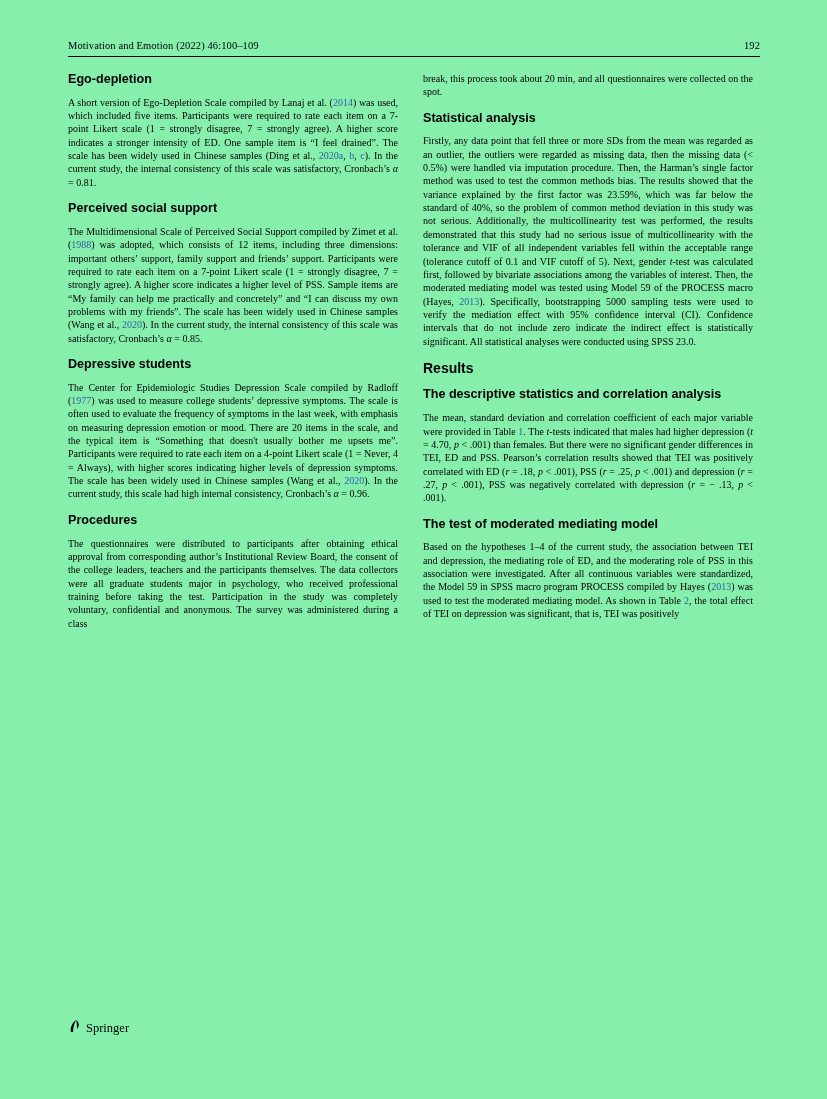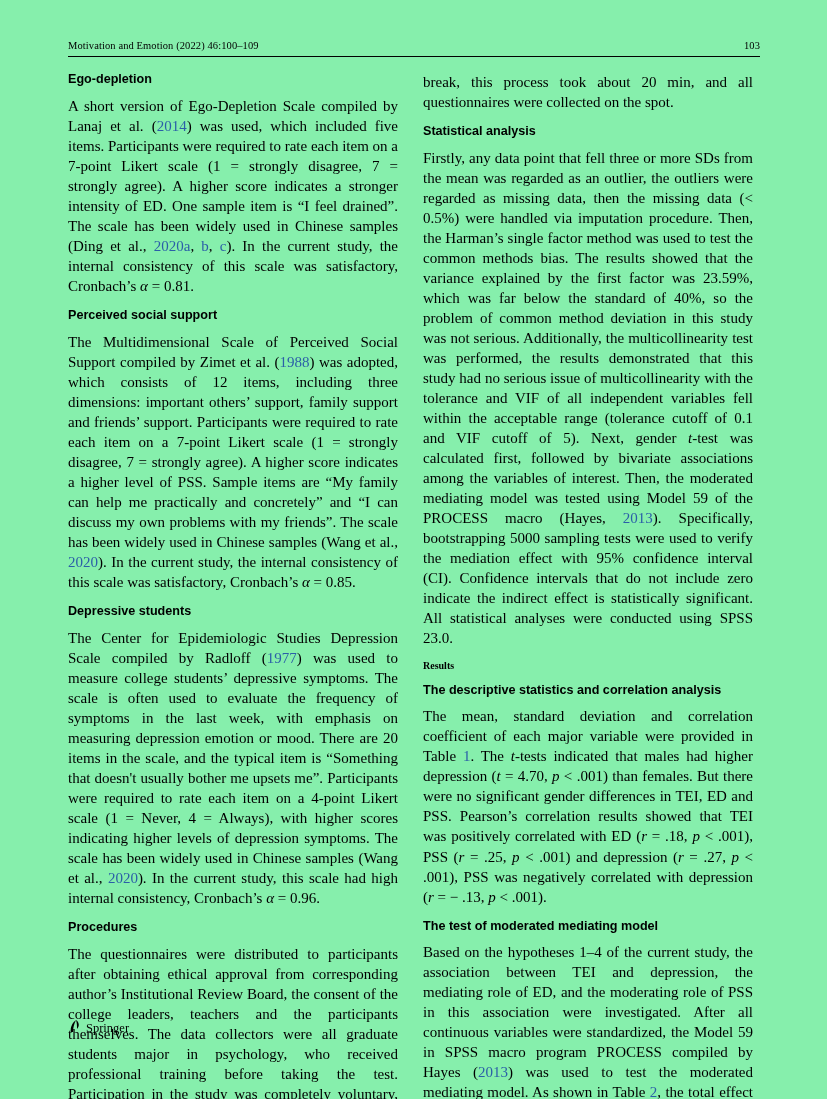--- a/index.html
+++ b/index.html
@@ -50,28 +50,27 @@
     width: 330px;
   }
   h2.sec {
     font-family: "Liberation Sans", sans-serif;
     font-size: 12.6px;
     font-weight: bold;
     margin: 0 0 8px 0;
     line-height: 1.25;
   }
   h2.sec.big {
-    font-size: 10px;
+    font-size: 14px;
     margin-top: 1px;
     margin-bottom: 10px;
-    font-family: Liberation Serif, serif;
   }
   p.body {
     font-family: "Liberation Serif", serif;
-    font-size: 15px;
+    font-size: 10px;
     line-height: 1.335;
     text-align: justify;
     margin: 0 0 12px 0;
     -webkit-hyphens: auto;
     hyphens: auto;
   }
   a.cite {
     color: #2b5fa8;
     text-decoration: none;
   }
@@ -94,21 +93,21 @@
     vertical-align: middle;
   }
 </style>
 </head>
 <body>
 
 <div class="page">
 
   <div class="running-head">
     <span class="rh-left">Motivation and Emotion (2022) 46:100–109</span>
-    <span class="rh-right">103</span>
+    <span class="rh-right">192</span>
   </div>
 
   <div class="columns">
 
     <div class="col">
 
       <h2 class="sec">Ego-depletion</h2>
       <p class="body">A short version of Ego-Depletion Scale compiled by Lanaj et al. (<a class="cite" href="#">2014</a>) was used, which included five items. Participants were required to rate each item on a 7-point Likert scale (1 = strongly disagree, 7 = strongly agree). A higher score indicates a stronger intensity of ED. One sample item is “I feel drained”. The scale has been widely used in Chinese samples (Ding et al., <a class="cite" href="#">2020a</a>, <a class="cite" href="#">b</a>, <a class="cite" href="#">c</a>). In the current study, the internal consistency of this scale was satisfactory, Cronbach’s <span class="italic">α</span> = 0.81.</p>
 
       <h2 class="sec">Perceived social support</h2>

